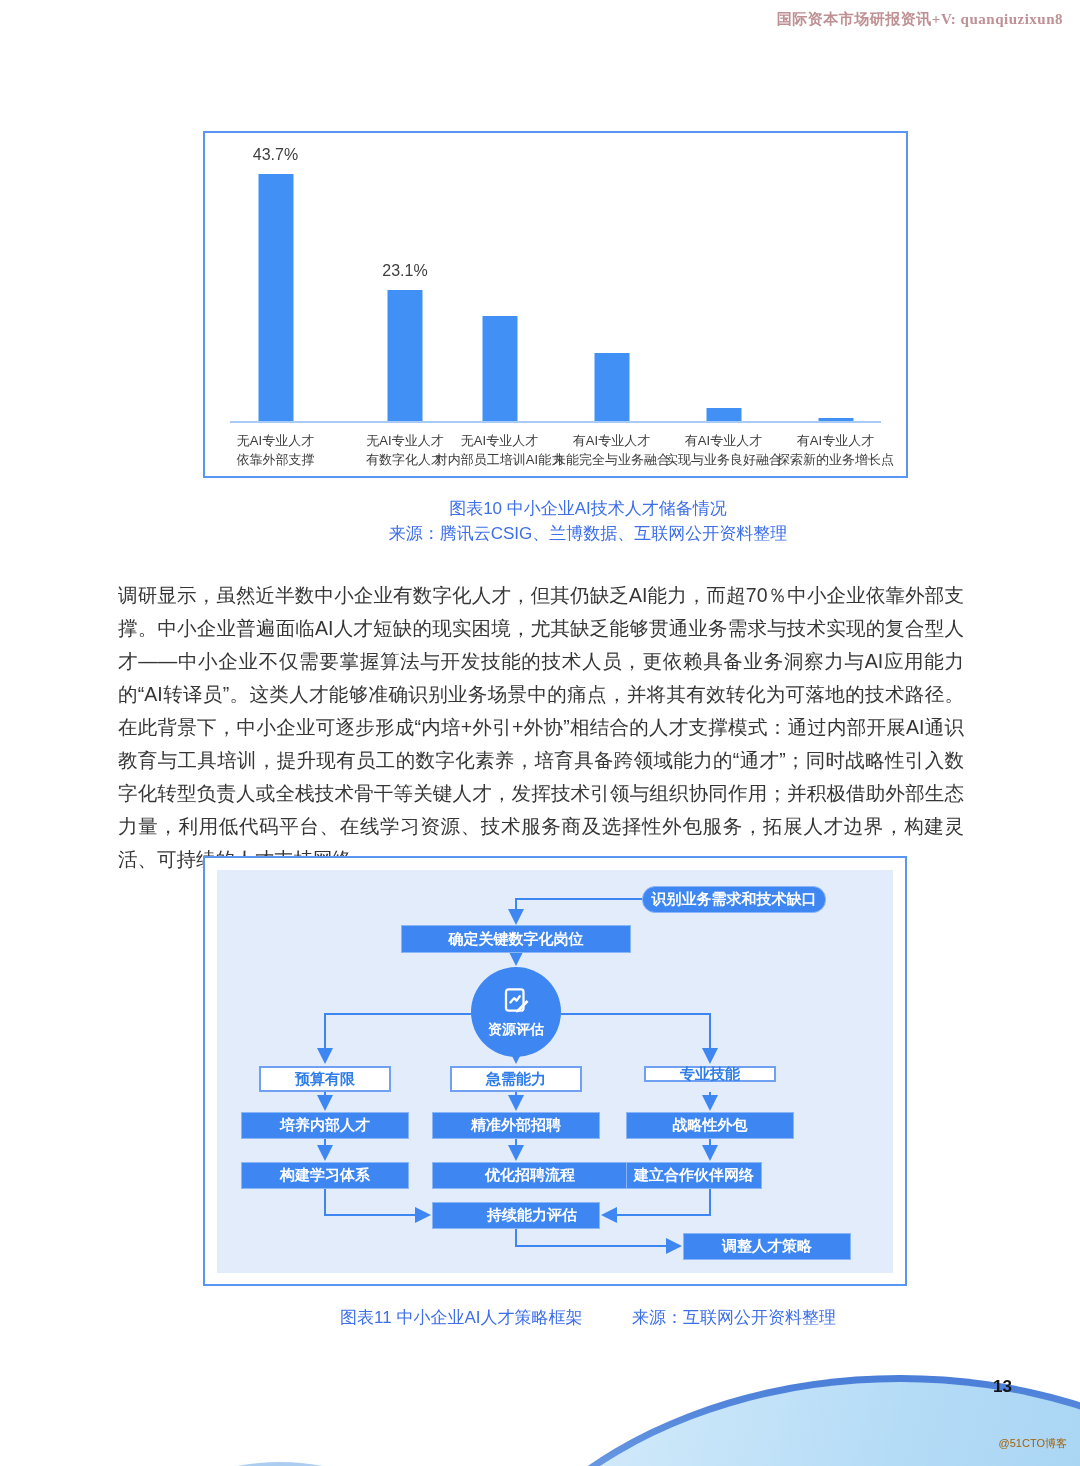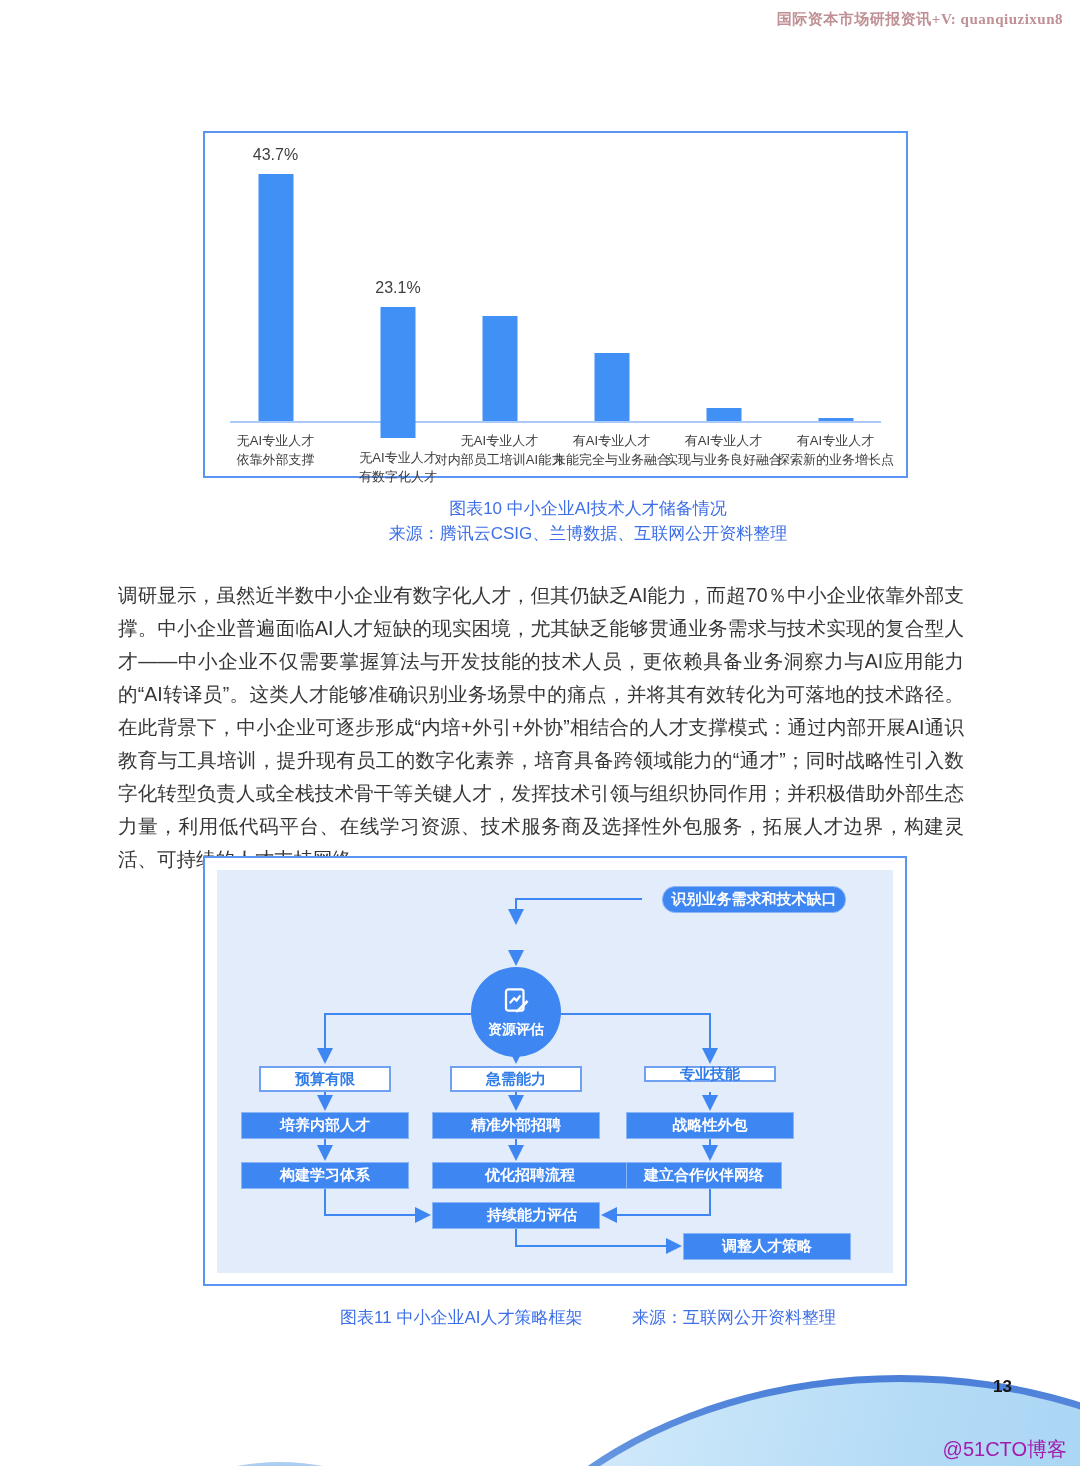--- a/index.html
+++ b/index.html
@@ -74,21 +74,21 @@
     font-size:14px;font-weight:bold;
   }
   .fcircle .label{margin-top:3px;}
   
   .page-num{
     position:absolute;left:993px;top:1377px;
     font-size:17px;font-weight:bold;color:#151515;z-index:4;
   }
   .cto-mark{
     position:absolute;right:13px;top:1436px;
-    font-size:20px;color:#a21caf;z-index:4;
+    font-size:11px;color:#a16207;z-index:4;
   }
   .ellipse-outer{
     position:absolute;left:450px;top:1375px;width:900px;height:650px;
     border-radius:50%;z-index:1;
     background:linear-gradient(to bottom,#4a7ed8 0%,#86b4ec 30%,#b7dcf6 55%);
   }
   .ellipse-inner{
     position:absolute;left:7px;top:7px;right:7px;bottom:7px;
     border-radius:50%;
     background:linear-gradient(105deg,#dff0fc 0%,#b3dbf6 45%,#95c9ef 100%);
@@ -108,21 +108,21 @@
   <div class="axis-line"></div>
   <div id="bars">
       <div class="bar-col" style="left: 14.5px;">
         <div class="bar" style="height: 247px; background: rgb(65, 144, 245);"></div>
         <div class="bar-value" style="bottom: 312px;">43.7%</div>
         <div class="bar-cat">
           <div>无AI专业人才</div>
           <div>依靠外部支撑</div>
         </div>
       </div>
-      <div class="bar-col" style="left: 137px; margin-top: 17px;">
+      <div class="bar-col" style="left: 144px;">
         <div class="bar" style="height: 131px; background: rgb(65, 144, 245);"></div>
         <div class="bar-value" style="bottom: 196px;">23.1%</div>
         <div class="bar-cat">
           <div>无AI专业人才</div>
           <div>有数字化人才</div>
         </div>
       </div>
       <div class="bar-col" style="left: 238.5px;">
         <div class="bar" style="height: 105px; background: rgb(65, 144, 245);"></div>
         <div class="bar-cat">
@@ -181,21 +181,22 @@
       <polyline points="505,234 505,249" marker-end="url(#ah)"></polyline>
       <polyline points="120,281 120,299" marker-end="url(#ah)"></polyline>
       <polyline points="311,281 311,299" marker-end="url(#ah)"></polyline>
       <polyline points="505,281 505,299" marker-end="url(#ah)"></polyline>
       <polyline points="120,331 120,357 222,357" marker-end="url(#ah)"></polyline>
       <polyline points="505,331 505,357 400,357" marker-end="url(#ah)"></polyline>
       <polyline points="311,371 311,388 473,388" marker-end="url(#ah)"></polyline>
     </g>
   </svg>
 
-  <div class="fnode fblue" style="left:457px;top:28px;width:184px;height:27px;border-radius:13px;">识别业务需求和技术缺口</div>
+  <div class="fnode fblue" style="left:437px;top:28px;width:184px;height:27px;border-radius:13px;">识别业务需求和技术缺口</div>
+  <div class="fnode fblue" style="left:196px;top:67px;width:230px;height:28px;">确定关键数字化岗位</div>
 
   <div class="fcircle">
     <span>
       <svg width="30" height="30" viewBox="0 0 24 24" fill="none" stroke="#ffffff" stroke-width="1.8" stroke-linecap="round" stroke-linejoin="round">
         <rect x="4" y="3.5" width="14" height="17" rx="2"></rect>
         <polyline points="7.5,14 10.5,10.5 12.5,12.5 15,9"></polyline>
         <path d="M12.5 20 L20.5 12 L22 13.5 L14 21.5 L12 22 Z" fill="#ffffff" stroke="none"></path>
       </svg>
     </span>
     <span class="label">资源评估</span>
@@ -204,21 +205,21 @@
   <div class="fnode fwhite" style="left:54px;top:208px;width:132px;height:26px;">预算有限</div>
   <div class="fnode fwhite" style="left:245px;top:208px;width:132px;height:26px;">急需能力</div>
   <div class="fnode fwhite" style="left:439px;top:208px;width:132px;height:16px;">专业技能</div>
 
   <div class="fnode fblue" style="left:36px;top:254px;width:168px;height:27px;">培养内部人才</div>
   <div class="fnode fblue" style="left:227px;top:254px;width:168px;height:27px;">精准外部招聘</div>
   <div class="fnode fblue" style="left:421px;top:254px;width:168px;height:27px;">战略性外包</div>
 
   <div class="fnode fblue" style="left:36px;top:304px;width:168px;height:27px;">构建学习体系</div>
   <div class="fnode fblue" style="left:227px;top:304px;width:196px;height:27px;">优化招聘流程</div>
-  <div class="fnode fblue" style="left:421px;top:304px;width:156px;height:27px;">建立合作伙伴网络</div>
+  <div class="fnode fblue" style="left:421px;top:304px;width:136px;height:27px;">建立合作伙伴网络</div>
 
   <div class="fnode fblue" style="left:227px;top:344px;width:168px;height:27px;padding-left:32px;">持续能力评估</div>
   <div class="fnode fblue" style="left:478px;top:375px;width:168px;height:27px;">调整人才策略</div>
 </div>
 
 <div class="caption" style="top:1305px;">
   <span>图表11 中小企业AI人才策略框架</span>
   <span style="display:inline-block;width:40px;"></span>
   <span>来源：互联网公开资料整理</span>
 </div>

